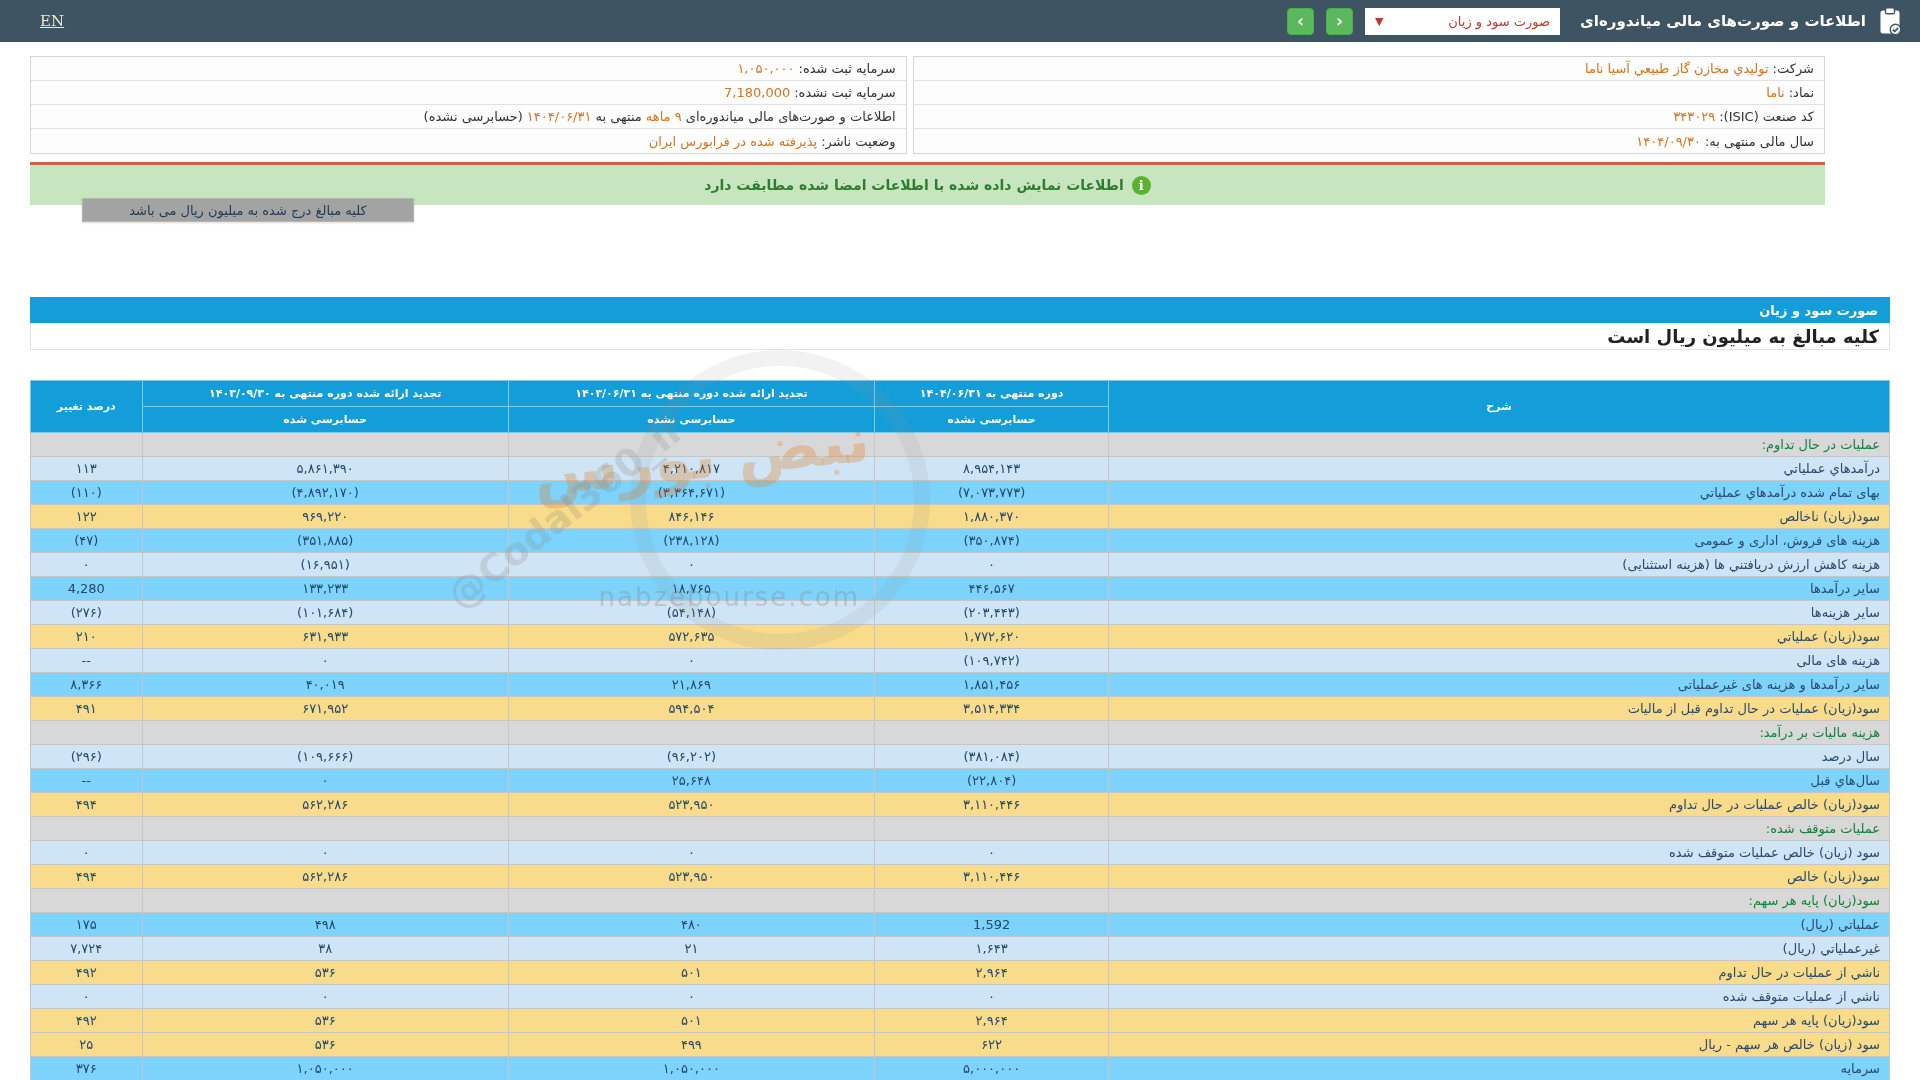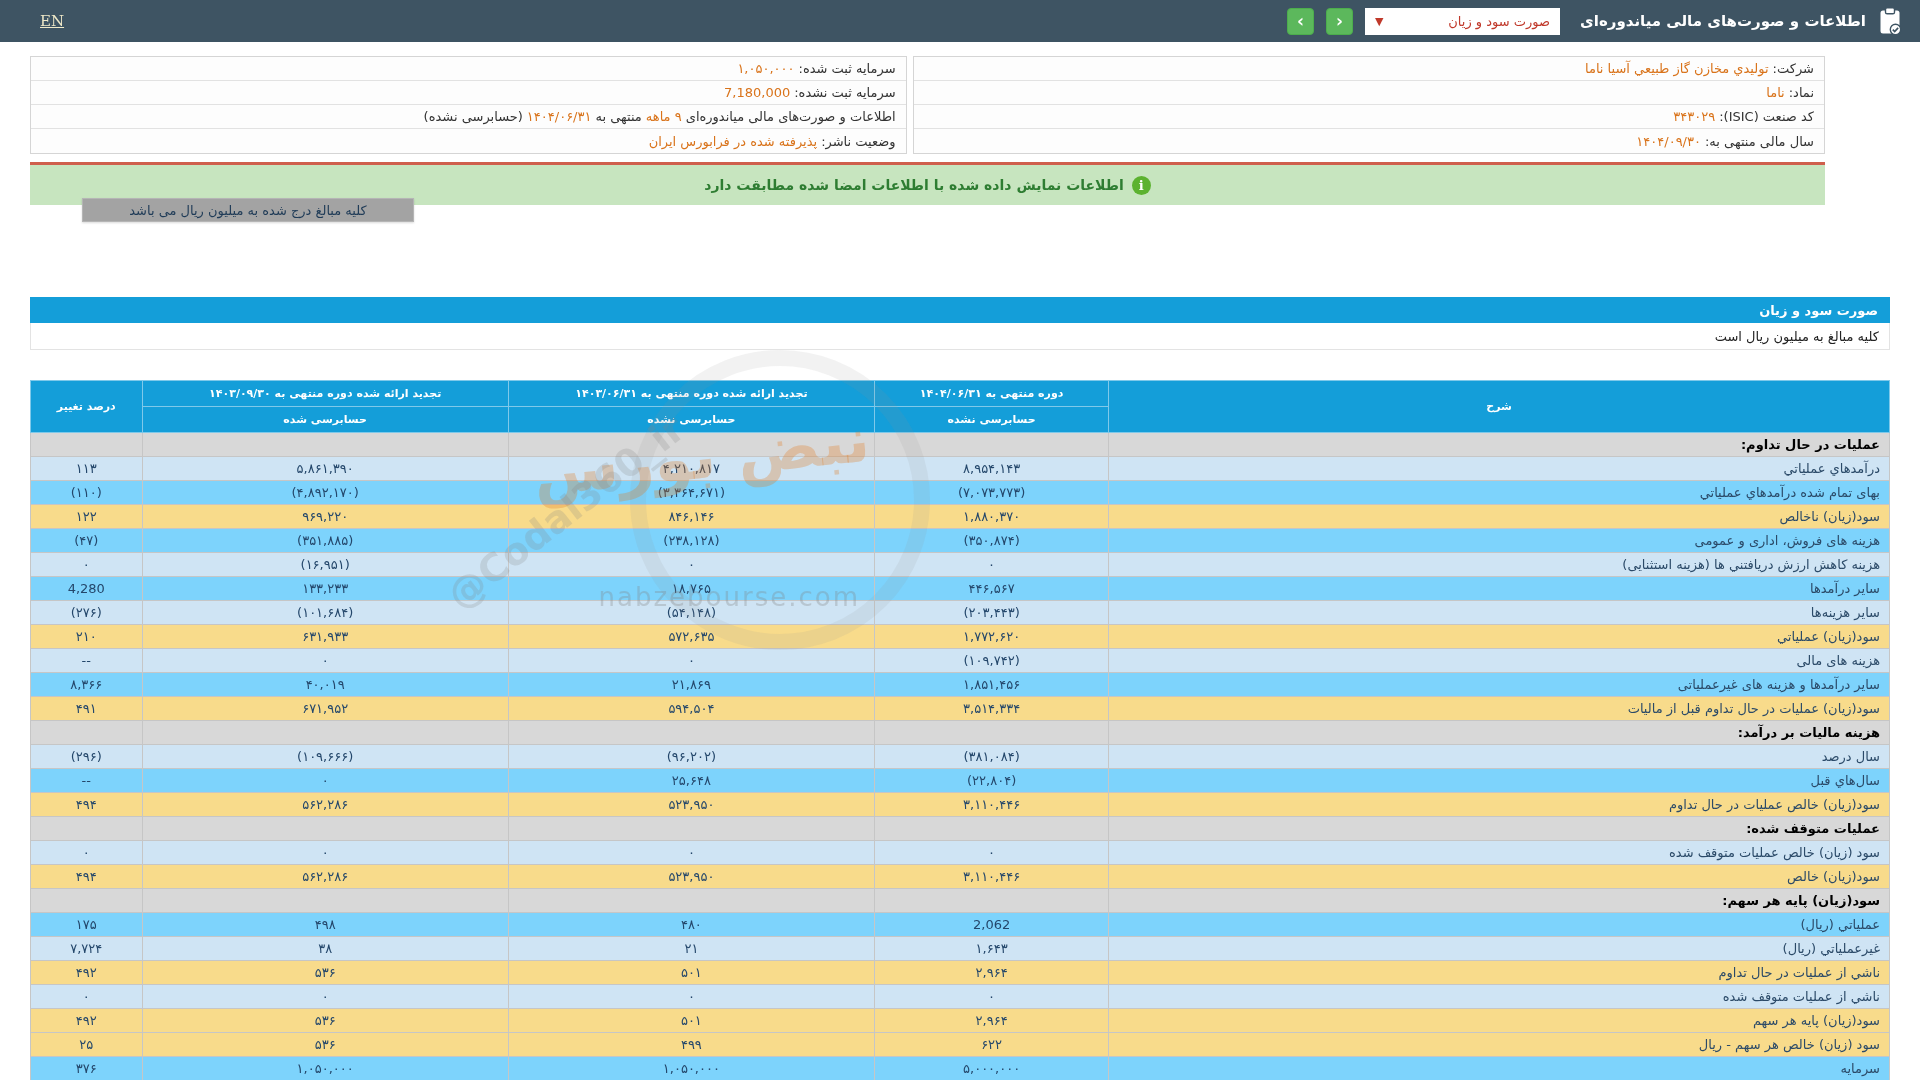--- a/index.html
+++ b/index.html
@@ -132,22 +132,22 @@
   }
   .report-unit-row {
     height: 27px;
     background: #ffffff;
     border: 1px solid #e3e3e3;
     border-top: none;
     display: flex;
     align-items: center;
     padding: 0 10px;
     color: #222222;
-    font-size: 13px;
-    font-weight: normal;
+    font-size: 18px;
+    font-weight: bold;
   }
 
   table.data-table {
     width: 100%;
     border-collapse: collapse;
     margin-top: 30px;
     font-size: 13px;
     border-bottom: 2px solid #2e7699;
   }
   .data-table thead th {
@@ -173,21 +173,21 @@
   }
   .data-table tbody td.lbl {
     text-align: right;
     padding-right: 9px;
     color: #2b4a68;
   }
   tr.blue   td { background: #cfe4f4; }
   tr.plain  td { background: #7dd3fc; }
   tr.yellow td { background: #f8db8b; }
   tr.section td { background: #d8d8d8; }
-  tr.section td.lbl { font-weight: bold; color: #000000; }
+  tr.section td.lbl { font-weight: normal; color: #15803d; }
   td.neg { color: #e02020; }
 
   
   .watermark { position: absolute; top: 350px; right: 930px; width: 440px; height: 320px; pointer-events: none; z-index: 5; }
   .wm-circle {
     position: absolute; top: 0; right: 60px;
     width: 300px; height: 300px;
     border: 16px solid rgba(150,150,150,0.12);
     border-radius: 50%;
   }
@@ -446,21 +446,21 @@
         </tr>
         <tr class="section">
           <td class="lbl">سود(زیان) پایه هر سهم:</td>
           <td></td>
           <td></td>
           <td></td>
           <td></td>
         </tr>
         <tr class="plain">
           <td class="lbl">عملیاتي (ریال)</td>
-          <td>2,062</td>
+          <td>1,592</td>
           <td>۴۸۰</td>
           <td>۴۹۸</td>
           <td>۱۷۵</td>
         </tr>
         <tr class="blue">
           <td class="lbl">غیرعملیاتي (ریال)</td>
           <td>۱,۶۴۳</td>
           <td>۲۱</td>
           <td>۳۸</td>
           <td>۷,۷۲۴</td>

